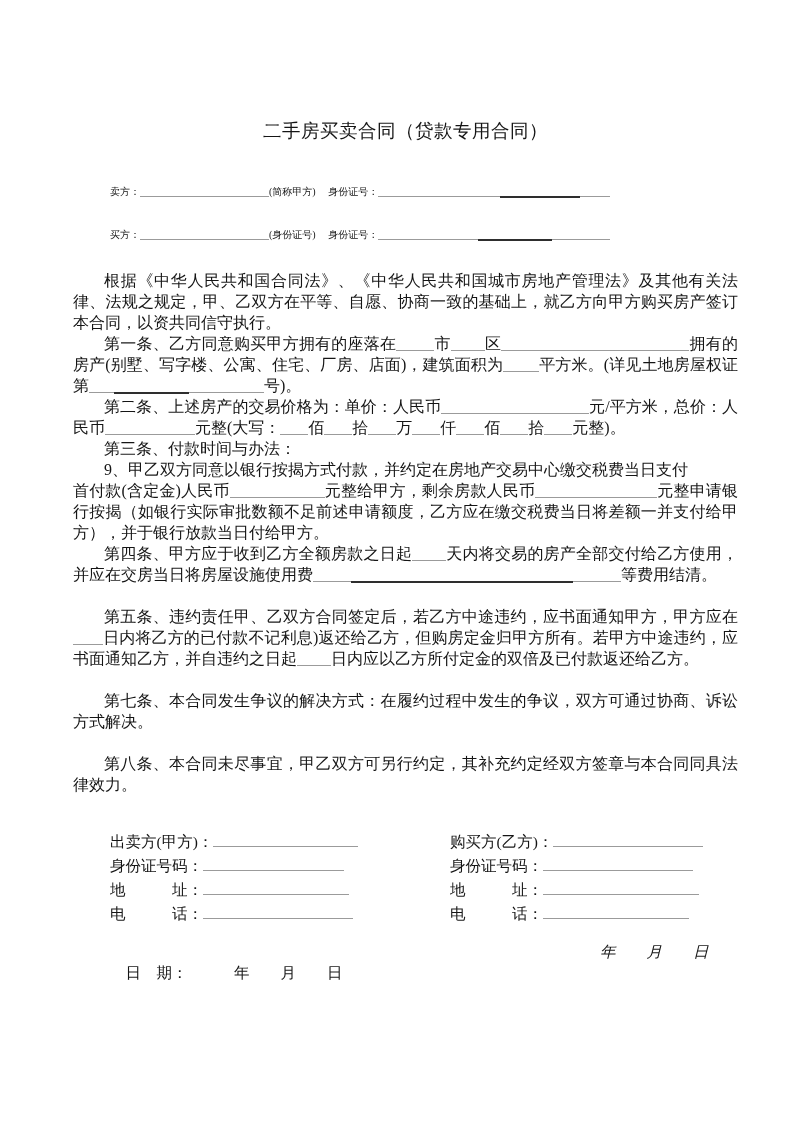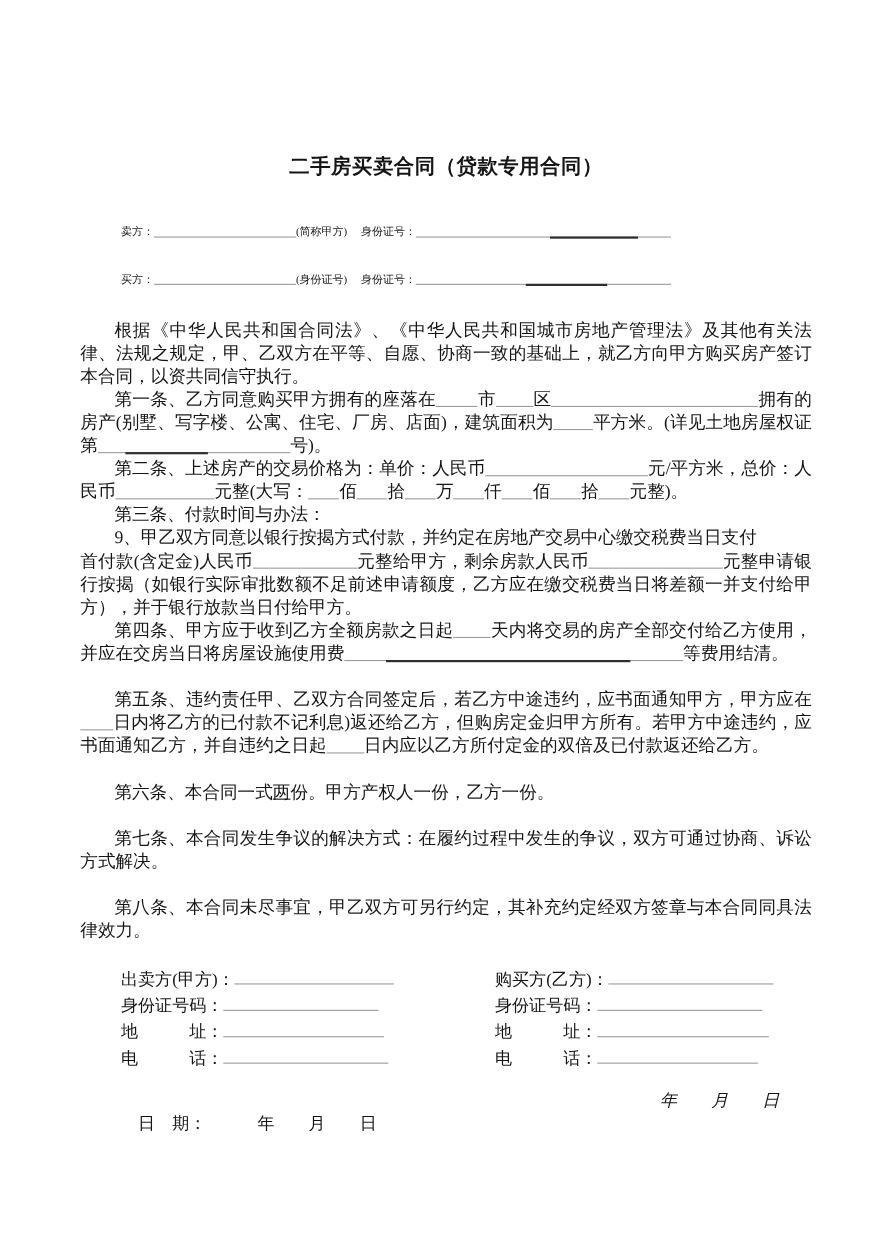--- a/index.html
+++ b/index.html
@@ -10,25 +10,24 @@
     color:#151515;
   }
   .page {
     width:800px; height:1132px;
     padding:118px 62px 30px 73px;
     overflow:hidden;
     background:#fff;
   }
   .title {
     font-family:"Liberation Sans","DejaVu Sans",sans-serif;
-    font-size:18.5px; font-weight:bold;
+    font-size:18.5px; font-weight:normal;
     text-align:center; letter-spacing:.5px;
     margin-bottom:38px;
     white-space:nowrap;
-    margin-top:20px;
   }
   .para {
     font-size:16px; line-height:21px;
     text-align:justify;
   }
   .indent { text-indent:31px; }
   .party-row {
     font-size:10px; line-height:21px;
     margin:0 0 22px 37px; white-space:nowrap;
   }
@@ -37,21 +36,21 @@
   .blank {
     display:inline-block; height:14px;
     border-bottom:1px solid #9b9b9b;
     position:relative; vertical-align:-2px;
   }
   .blank i {
     position:absolute; bottom:-2px; height:0; display:block;
     border-bottom:2px solid #2e2e2e;
   }
   .ul-text { text-decoration:underline; }
-  .sig { display:flex; margin-top:23px; }
+  .sig { display:flex; margin-top:36px; }
   .sig-col-left { width:340px; margin-left:37px; }
   .sig-col-right { flex:1; }
   .sig-line {
     display:flex; align-items:baseline;
     font-size:15.5px; line-height:21px; margin-bottom:3px;
   }
   .sig-label { white-space:pre; }
   .date-row {
     position:relative; margin-left:37px; margin-top:14px;
     font-size:15.5px; line-height:21px; white-space:pre;
@@ -68,21 +67,20 @@
   <div class="party-row"><span>卖方：</span><span class="blank" style="width: 129px;"></span><span>(简称甲方)　 身份证号：</span><span class="blank" style="width: 232px;"><i style="left: 122px; width: 80px;"></i></span></div>
   <div class="party-row"><span>买方：</span><span class="blank" style="width: 129px;"></span><span>(身份证号)　 身份证号：</span><span class="blank" style="width: 232px;"><i style="left: 100px; width: 74px;"></i></span></div>
 
   <p class="para indent mt-intro"><span>根据《中华人民共和国合同法》、《中华人民共和国城市房地产管理法》及其他有关法律、法规之规定，甲、乙双方在平等、自愿、协商一致的基础上，就乙方向甲方购买房产签订本合同，以资共同信守执行。</span></p>
   <p class="para indent"><span>第一条、乙方同意购买甲方拥有的座落在</span><span class="blank" style="width: 38px;"></span><span>市</span><span class="blank" style="width: 34px;"></span><span>区</span><span class="blank" style="width: 188px;"></span><span>拥有的房产(别墅、写字楼、公寓、住宅、厂房、店面)，建筑面积为</span><span class="blank" style="width: 36px;"></span><span>平方米。(详见土地房屋权证第</span><span class="blank" style="width: 175px;"><i style="left: 25px; width: 75px;"></i></span><span>号)。</span></p>
   <p class="para indent"><span>第二条、上述房产的交易价格为：单价：人民币</span><span class="blank" style="width: 148px;"></span><span>元/平方米，总价：人民币</span><span class="blank" style="width: 90px;"></span><span>元整(大写：</span><span class="blank" style="width: 28px;"></span><span>佰</span><span class="blank" style="width: 28px;"></span><span>拾</span><span class="blank" style="width: 28px;"></span><span>万</span><span class="blank" style="width: 28px;"></span><span>仟</span><span class="blank" style="width: 28px;"></span><span>佰</span><span class="blank" style="width: 28px;"></span><span>拾</span><span class="blank" style="width: 28px;"></span><span>元整)。</span></p>
   <p class="para indent"><span>第三条、付款时间与办法：</span></p>
   <p class="para indent"><span>9、甲乙双方同意以银行按揭方式付款，并约定在房地产交易中心缴交税费当日支付</span><br><span>首付款(含定金)人民币</span><span class="blank" style="width: 95px;"></span><span>元整给甲方，剩余房款人民币</span><span class="blank" style="width: 122px;"></span><span>元整申请银行按揭（如银行实际审批数额不足前述申请额度，乙方应在缴交税费当日将差额一并支付给甲方），并于银行放款当日付给甲方。</span></p>
   <p class="para indent"><span>第四条、甲方应于收到乙方全额房款之日起</span><span class="blank" style="width: 34px;"></span><span>天内将交易的房产全部交付给乙方使用，并应在交房当日将房屋设施使用费</span><span class="blank" style="width: 308px;"><i style="left: 38px; width: 222px;"></i></span><span>等费用结清。</span></p>
   <p class="para indent gap-top"><span>第五条、违约责任甲、乙双方合同签定后，若乙方中途违约，应书面通知甲方，甲方应在</span><span class="blank" style="width: 30px;"></span><span>日内将乙方的已付款不记利息)返还给乙方，但购房定金归甲方所有。若甲方中途违约，应书面通知乙方，并自违约之日起</span><span class="blank" style="width: 34px;"></span><span>日内应以乙方所付定金的双倍及已付款返还给乙方。</span></p>
-  <p class="para indent gap-top"><span>第六条、本合同一式</span><span class="ul-text">两</span><span>份。甲方产权人一份，乙方一份。</span></p>
   <p class="para indent gap-top"><span>第七条、本合同发生争议的解决方式：在履约过程中发生的争议，双方可通过协商、诉讼方式解决。</span></p>
   <p class="para indent gap-top"><span>第八条、本合同未尽事宜，甲乙双方可另行约定，其补充约定经双方签章与本合同同具法律效力。</span></p>
 
   <div class="sig">
     <div class="sig-col-left">
         <div class="sig-line">
           <span class="sig-label">出卖方(甲方)：</span>
           <span class="blank" style="width: 145px;"></span>
         </div>
         <div class="sig-line">

